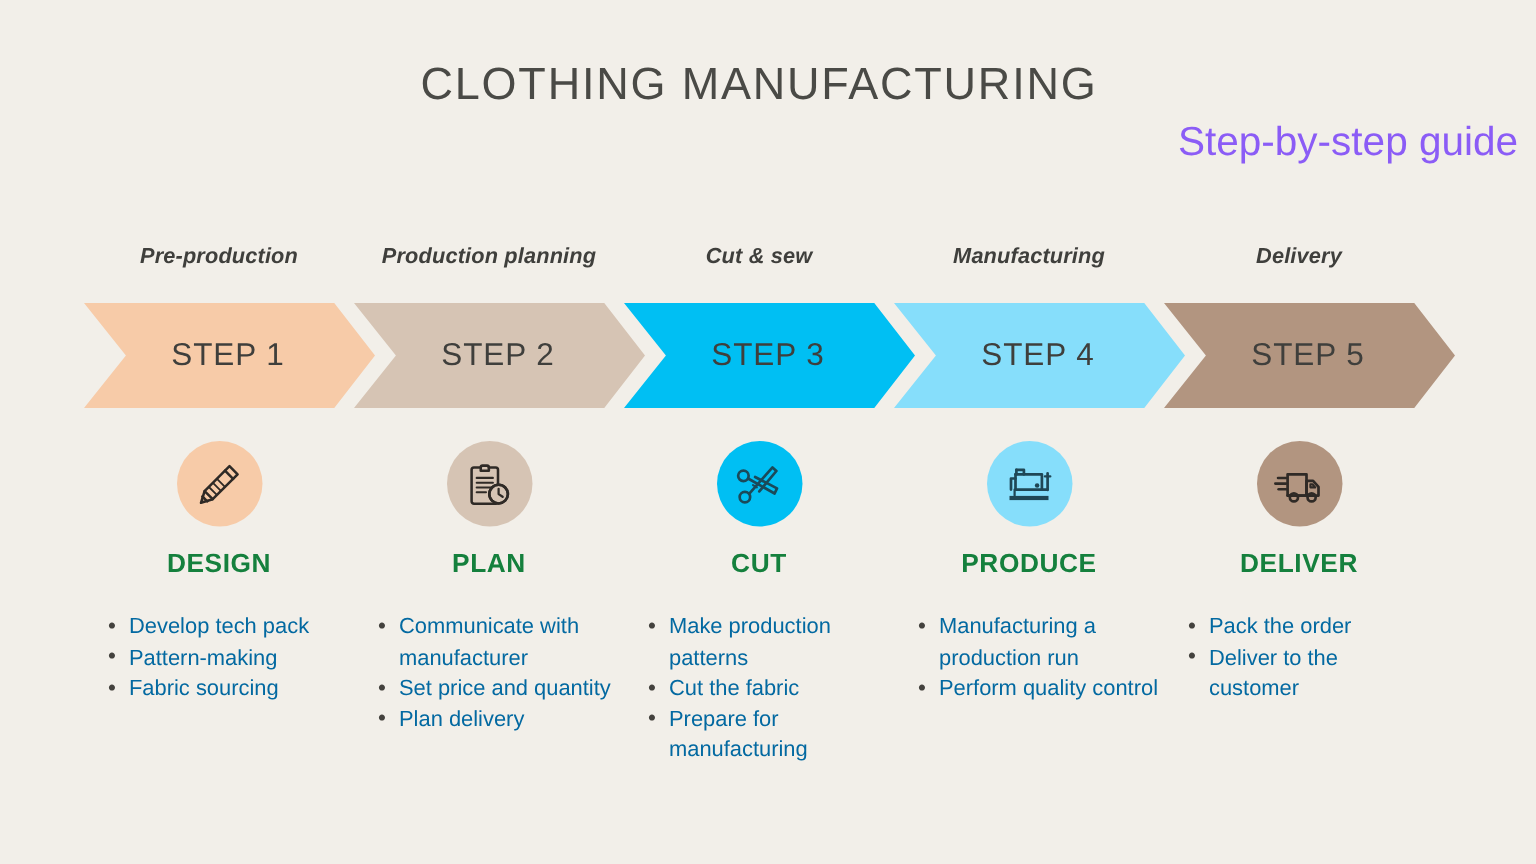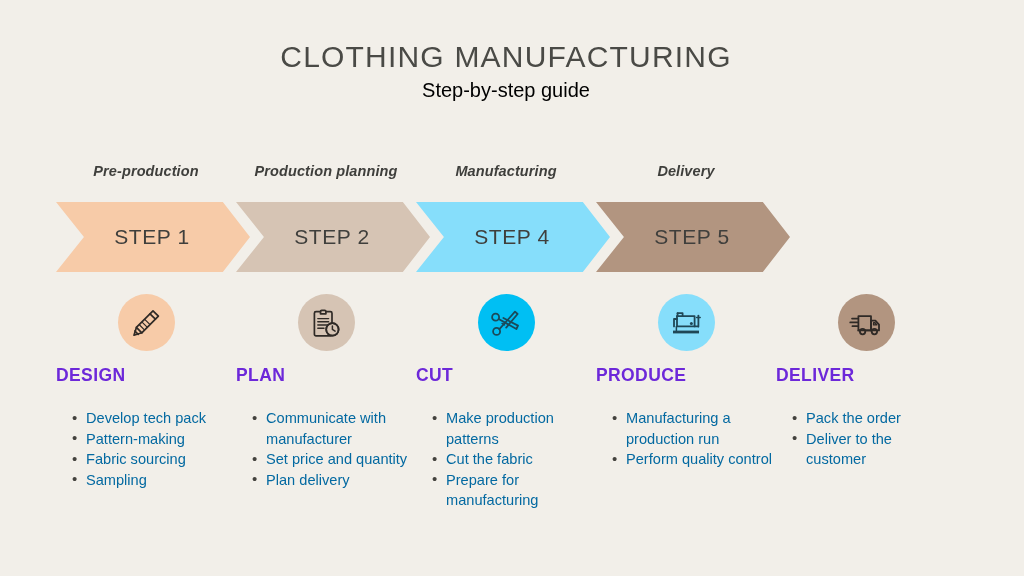--- a/index.html
+++ b/index.html
@@ -26,25 +26,26 @@
     text-align: center;
   }
   .title-main {
     font-size: 30px;
     letter-spacing: 1.2px;
     color: #4A4A46;
     line-height: 1.24;
     font-weight: 400;
   }
   .title-sub {
-    font-size: 20px;
-    color: #000000;
+    font-size: 27px;
+    color: #8b5cf6;
     line-height: 1.3;
     margin-top: 2px;
     font-weight: 400;
+    text-align: right;
   }
 
   
   .stage-row {
     position: absolute;
     left: 56px;
     width: 912px;
     display: flex;
   }
   .col {
@@ -112,23 +113,23 @@
     align-items: center;
     justify-content: center;
   }
   .icon-circle svg { display: block; }
 
   
   .headings-row { top: 365px; }
   .col-heading {
     font-size: 17.5px;
     font-weight: bold;
-    text-align: left;
+    text-align: center;
     letter-spacing: 0.4px;
-    color: #6d28d9;
+    color: #15803d;
   }
 
   
   .lists-row { top: 408px; }
   .bullets {
     width: 180px;
     flex: 0 0 180px;
     padding-left: 14px;
     padding-right: 4px;
   }
@@ -161,35 +162,42 @@
 </div>
 
 <div class="stage-row labels-row">
   <div class="col">
     <div class="col-label">Pre-production</div>
   </div>
   <div class="col">
     <div class="col-label">Production planning</div>
   </div>
   <div class="col">
+    <div class="col-label">Cut &amp; sew</div>
+  </div>
+  <div class="col">
     <div class="col-label">Manufacturing</div>
   </div>
   <div class="col">
     <div class="col-label">Delivery</div>
   </div>
 </div>
 
 <div class="stage-row chevrons-row">
   <div class="chev">
     <div class="chev-shape" style="background: rgb(247, 203, 168);"></div>
     <div class="chev-text">STEP 1</div>
   </div>
   <div class="chev">
     <div class="chev-shape" style="background: rgb(214, 196, 180);"></div>
     <div class="chev-text">STEP 2</div>
+  </div>
+  <div class="chev">
+    <div class="chev-shape" style="background: rgb(0, 191, 243);"></div>
+    <div class="chev-text">STEP 3</div>
   </div>
   <div class="chev">
     <div class="chev-shape" style="background: rgb(134, 222, 251);"></div>
     <div class="chev-text">STEP 4</div>
   </div>
   <div class="chev">
     <div class="chev-shape" style="background: rgb(178, 149, 128);"></div>
     <div class="chev-text">STEP 5</div>
   </div>
 </div>
@@ -301,21 +309,20 @@
     <div class="col-heading">DELIVER</div>
   </div>
 </div>
 
 <div class="stage-row lists-row">
   <div class="bullets">
     <ul>
         <li>Develop tech pack</li>
         <li>Pattern-making</li>
         <li>Fabric sourcing</li>
-        <li>Sampling</li>
       </ul>
   </div>
   <div class="bullets">
     <ul>
         <li>Communicate with manufacturer</li>
         <li>Set price and quantity</li>
         <li>Plan delivery</li>
       </ul>
   </div>
   <div class="bullets">

